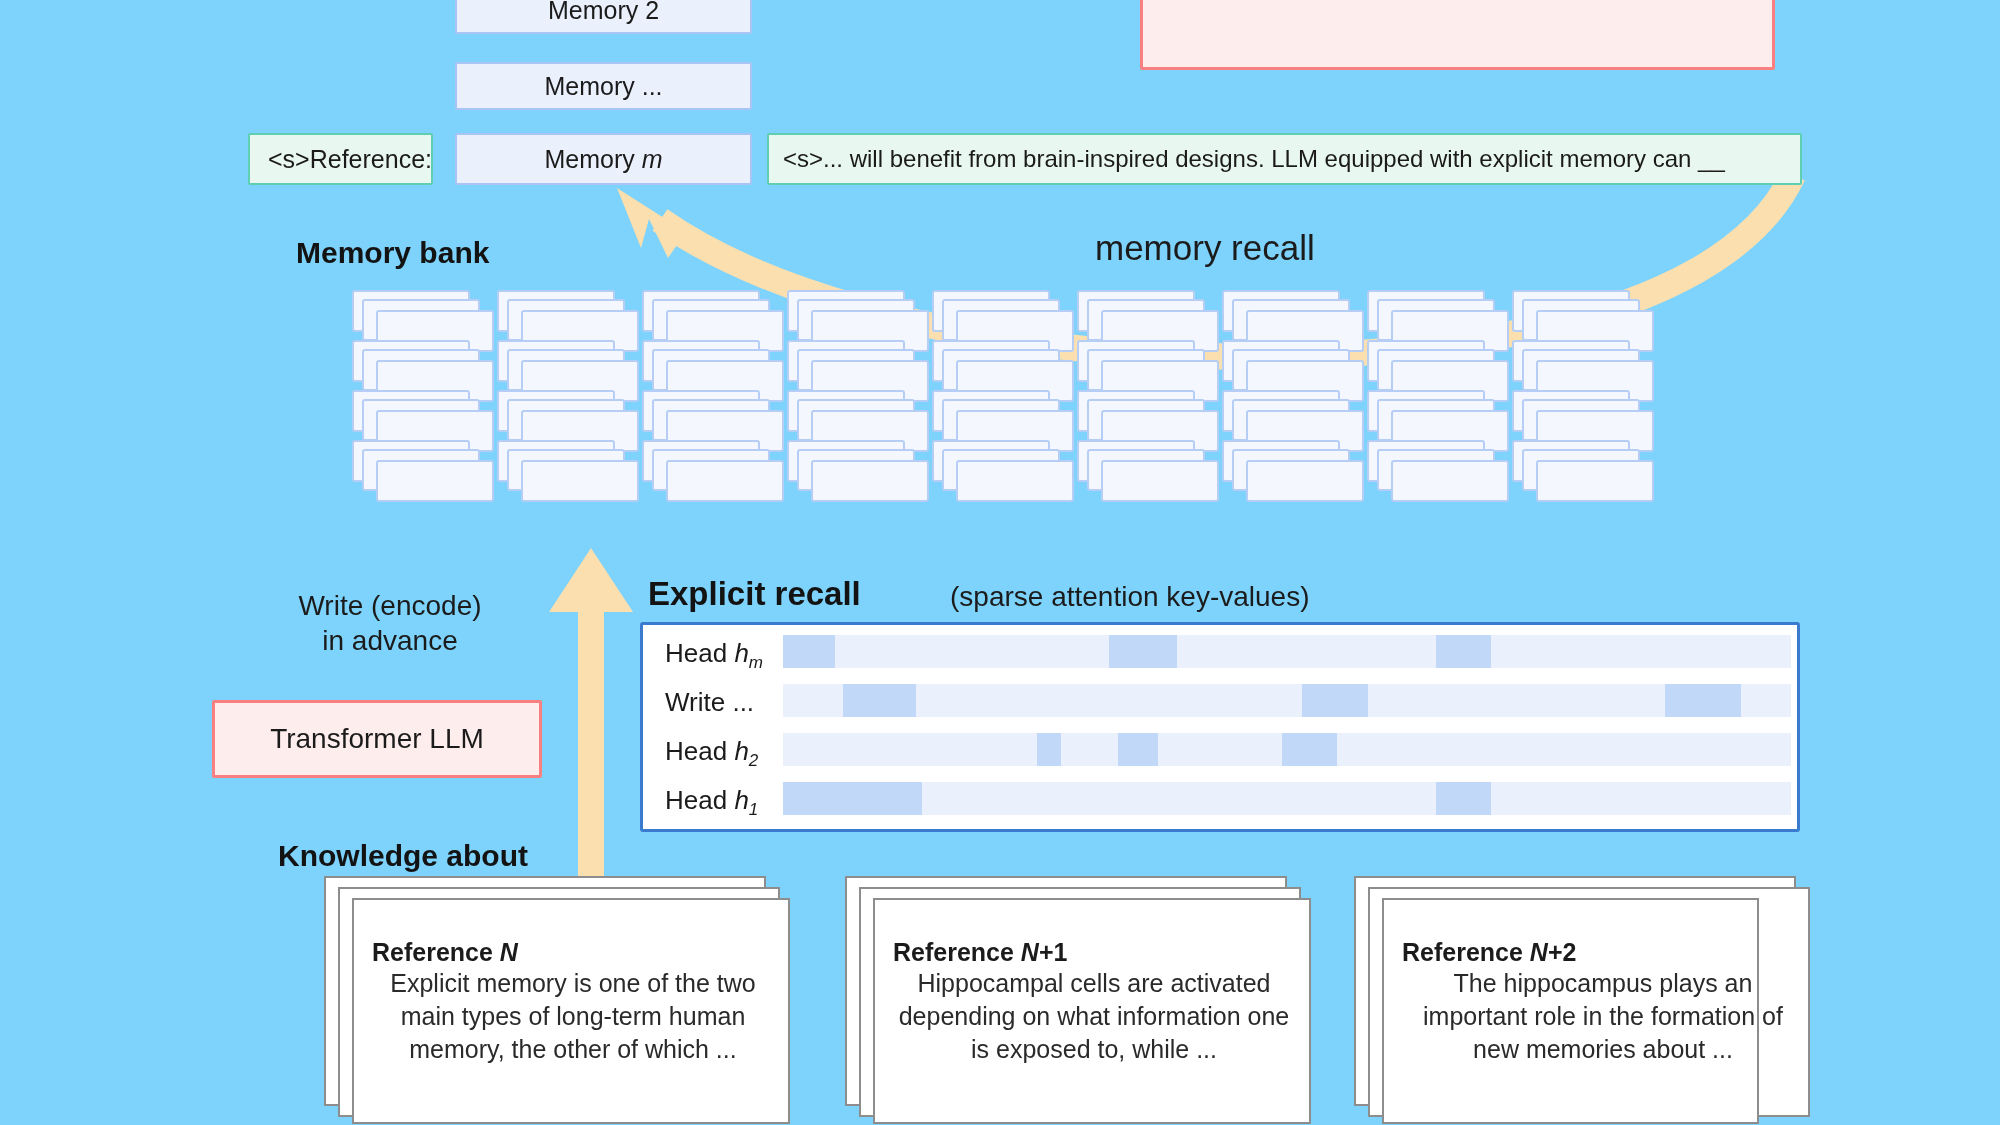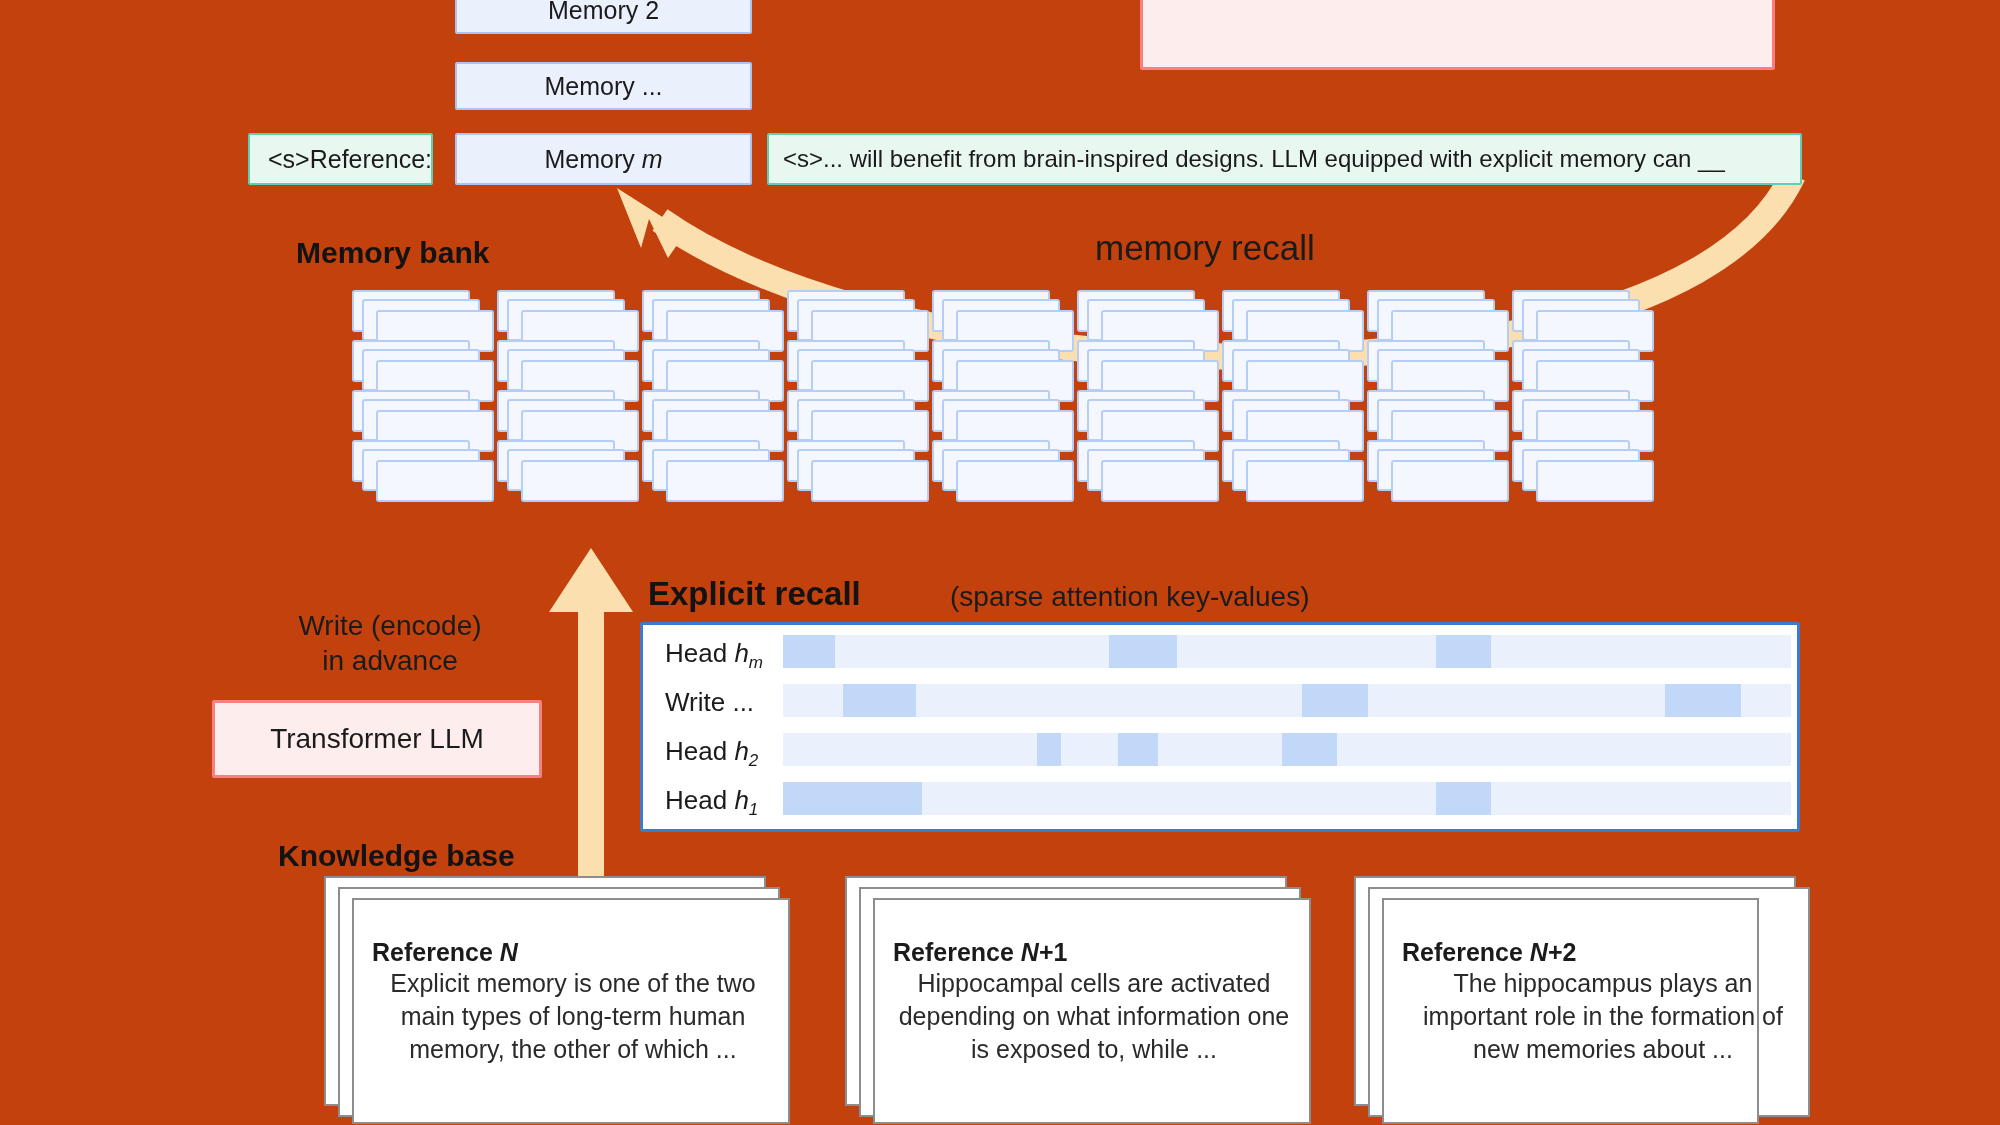--- a/index.html
+++ b/index.html
@@ -7,21 +7,21 @@
     background: #ffffff;
   }
   body {
     font-family: "Liberation Sans", sans-serif;
     width: 2000px; height: 1125px;
     overflow: hidden;
   }
   #stage {
     position: relative;
     width: 2000px; height: 1125px;
-    background: #c2410c;
+    background: #7dd3fc;
   }
 
   
   .abs { position: absolute; box-sizing: border-box; }
 
   
   .tokbox {
     display: flex; align-items: center; justify-content: center;
     font-size: 25px; color: #1b1b1b;
     border-radius: 2px;
@@ -376,30 +376,30 @@
         <div class="seg" style="left: 334.656px; width: 40.32px;"></div>
         <div class="seg" style="left: 498.96px; width: 55.44px;"></div>
       </div>
       <div class="headlabel" style="left: 22px; top: 160px; width: 110px;">Head <i>h</i><sub>1</sub></div>
       <div class="headbar" style="left: 140px; top: 157px; width: 1008px; height: 33px;">
         <div class="seg" style="left: 0px; width: 139.104px;"></div>
         <div class="seg" style="left: 653.184px; width: 54.432px;"></div>
       </div>
     </div>
 
-  <div class="abs label-multiline" style="left:250px; top:608px; width:280px;">
+  <div class="abs label-multiline" style="left:250px; top:588px; width:280px;">
     <div>Write (encode)</div>
     <div>in advance</div>
   </div>
 
   <div class="abs redbox-top" style="left:212px; top:700px; width:330px; height:78px; display:flex; align-items:center; justify-content:center; font-size:28px; color:#1b1b1b;">
     <span>Transformer LLM</span>
   </div>
 
-  <div class="abs heading-bold" style="left:278px; top:839px;">Knowledge base</div>
+  <div class="abs heading-bold" style="left:278px; top:839px;">Knowledge about</div>
 
   <div id="refs">
       <div class="refstack" style="left: 352px; top: 898px; width: 478px; height: 266px;">
         <div class="refshadow" style="left: -28px; top: -22px; width: 438px; height: 226px;"></div>
         <div class="refshadow" style="left: -14px; top: -11px; width: 438px; height: 226px;"></div>
         <div class="refcard" style="left: 0px; top: 0px; width: 438px; height: 226px;">
           <div class="refinner" style="left: 18px; top: 38px; width: 402px;">
             <div class="reftitle">Reference <i>N</i></div>
             <div class="refbody">Explicit memory is one of the two main types of long-term human memory, the other of which ...</div>
           </div>

